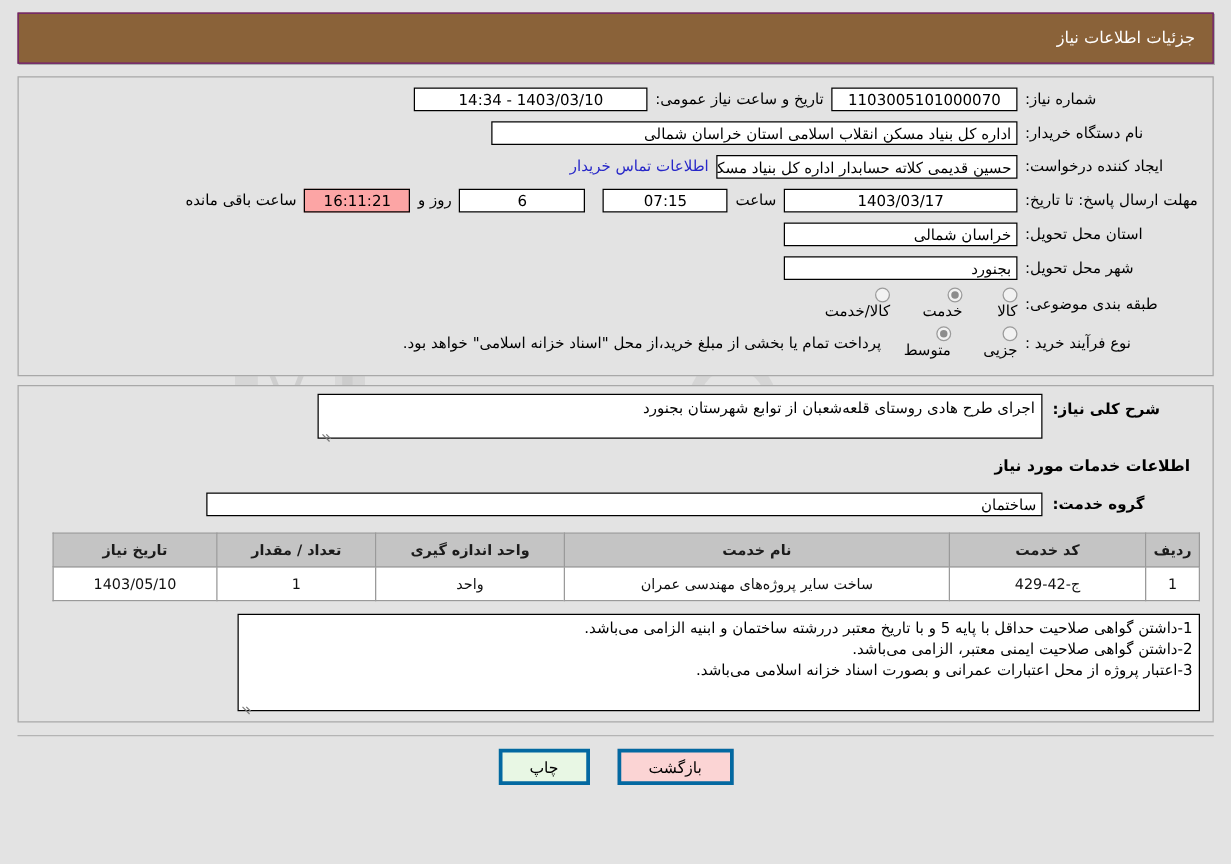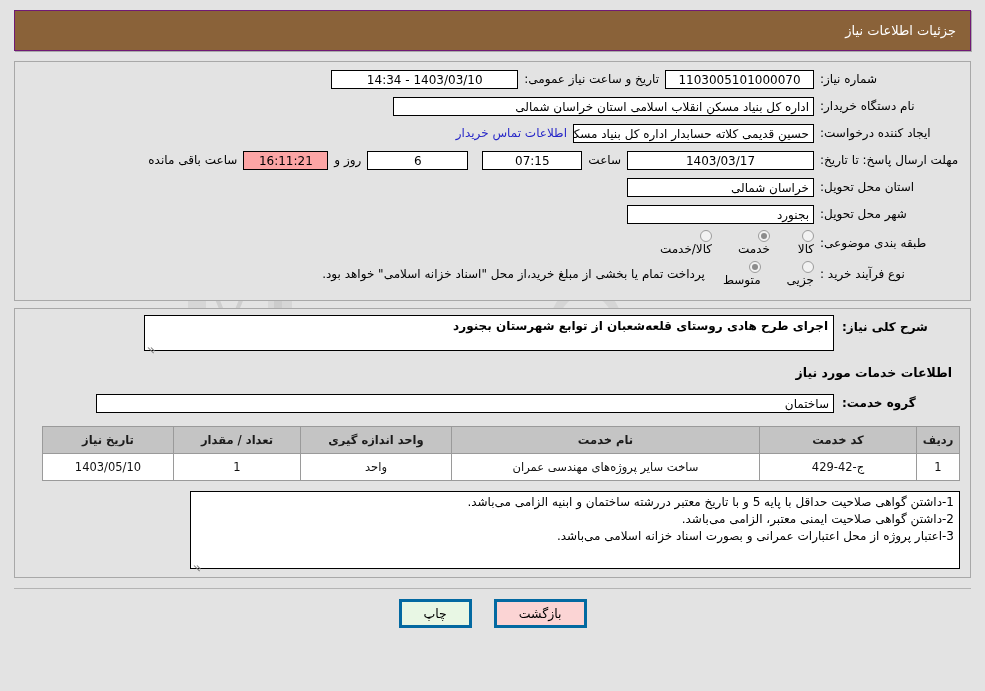--- a/index.html
+++ b/index.html
@@ -161,21 +161,21 @@
 
   .w-number { width: 149px; }
   .w-org    { width: 421px; }
   .w-creator{ width: 241px; }
   .w-date   { width: 187px; }
   .w-time   { width: 100px; }
   .w-days   { width: 101px; }
   .w-clock  { width: 85px; }
   .w-prov   { width: 187px; }
   .w-city   { width: 187px; }
-  .w-group  { width: 738px; }
+  .w-group  { width: 669px; }
 
   .inline-txt {
     font-size: 12px;
     padding: 0 6px;
     white-space: nowrap;
     color: #000;
   }
   .link {
     color: #2727c8;
     font-size: 12px;
@@ -438,21 +438,21 @@
         </div>
       </div>
       <div class="purchase-note">پرداخت تمام یا بخشی از مبلغ خرید،از محل "اسناد خزانه اسلامی" خواهد بود.</div>
     </div>
 
   </div>
 
   <div class="panel">
     <div class="frow" style="align-items:flex-start;margin-bottom:2px;">
       <div class="flabel lbl-bold" style="width:126px;flex:0 0 126px;padding-top:5px;">شرح کلی نیاز:</div>
-      <div class="txtarea" style="width:690px;height:36px;font-weight:bold;">
+      <div class="txtarea" style="width:580px;height:36px;">
         <span>اجرای طرح هادی روستای قلعه‌شعبان از توابع شهرستان بجنورد</span>
         <span class="grip">
             <i></i>
             <i></i>
           </span>
       </div>
     </div>
 
     <div class="sec-heading">اطلاعات خدمات مورد نیاز</div>
 

